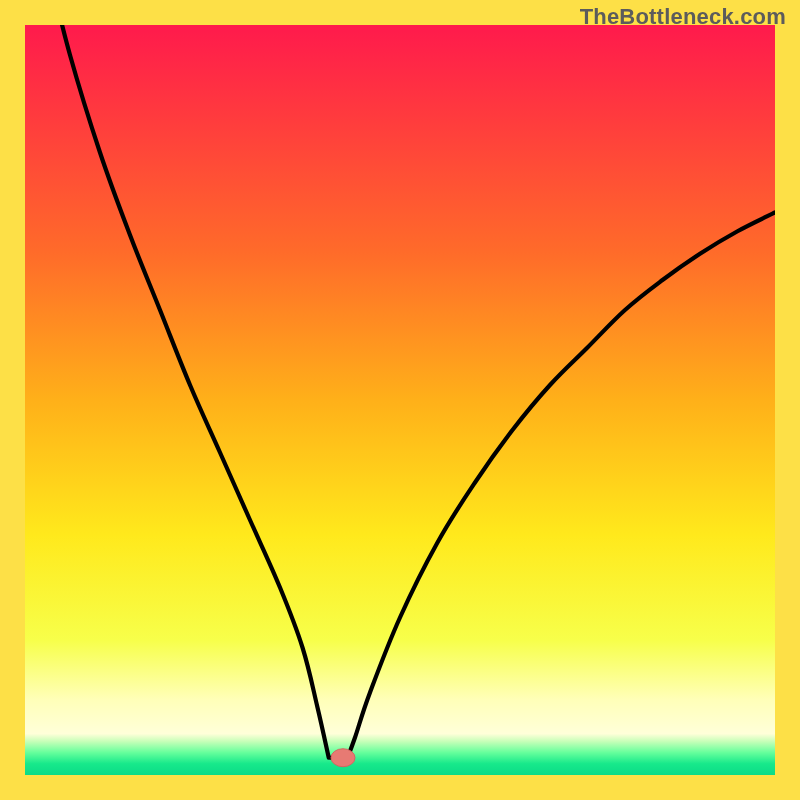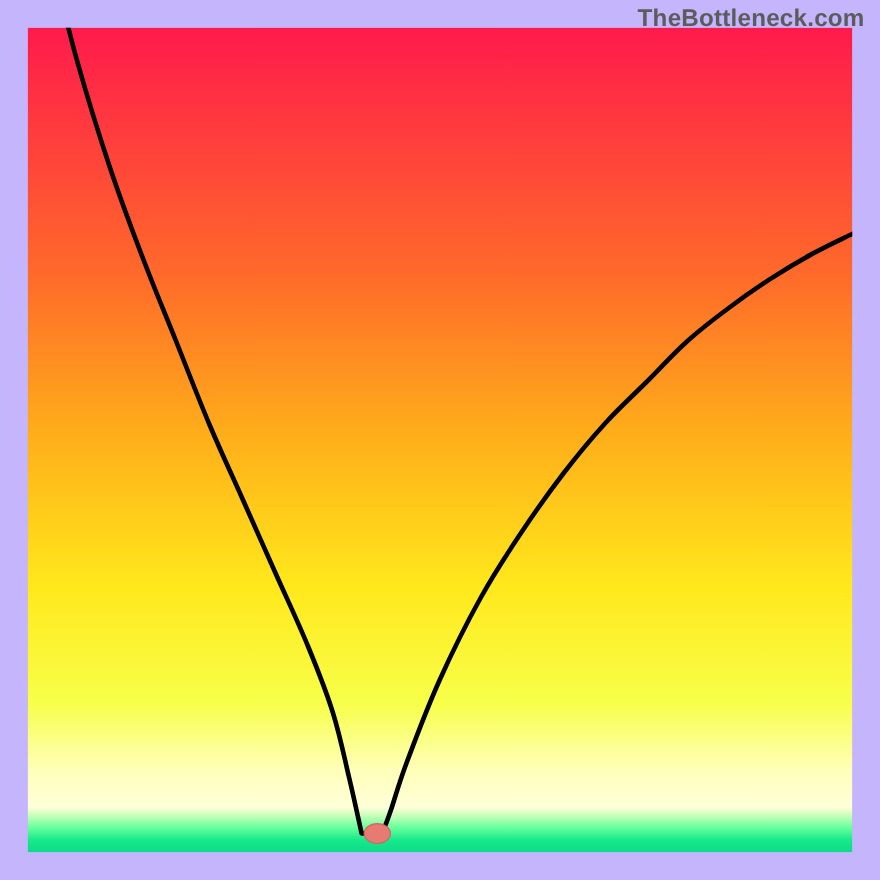--- a/index.html
+++ b/index.html
@@ -8,21 +8,21 @@
     width: 800px;
     height: 800px;
     background: #000;
     font-family: Arial, Helvetica, sans-serif;
     overflow: hidden;
   }
   .frame {
     position: relative;
     width: 800px;
     height: 800px;
-    background: #c4b5fd;
+    background: #fde047;
   }
   .watermark {
     position: absolute;
     top: 4px;
     right: 14px;
     color: #5c5c5c;
     font-size: 22px;
     font-weight: 600;
     letter-spacing: 0.2px;
     user-select: none;

